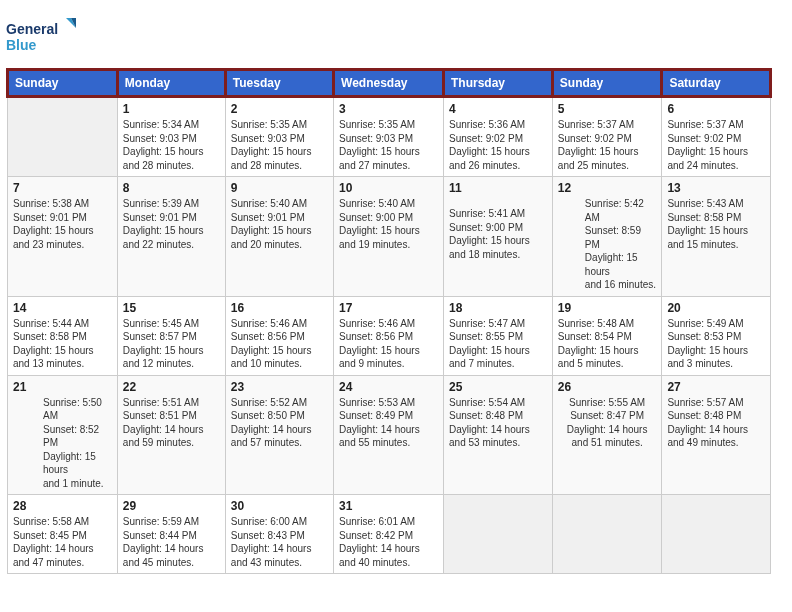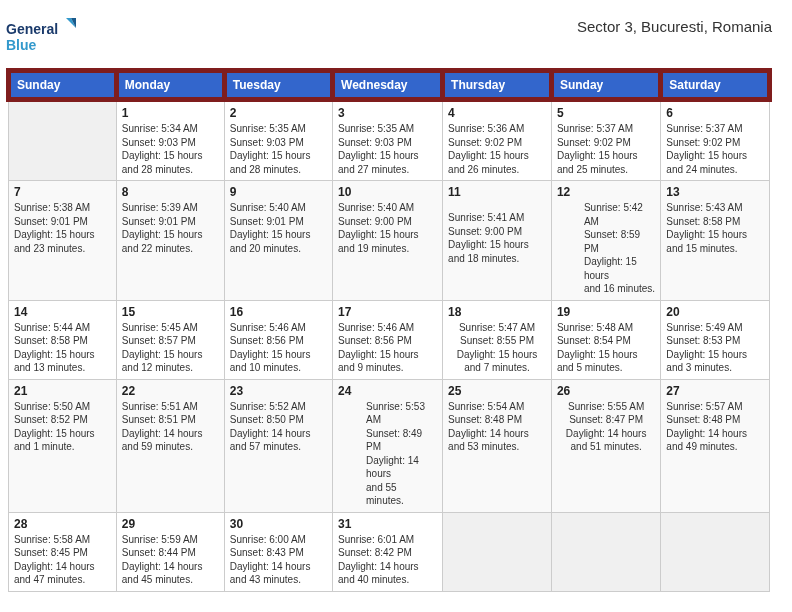--- a/index.html
+++ b/index.html
@@ -45,21 +45,21 @@
       border-collapse: collapse;
       font-size: 11px;
     }
     .calendar thead tr th {
       background: #3366cc;
       color: #fff;
       font-size: 12px;
       font-weight: bold;
       padding: 5px 6px;
       text-align: left;
-      border: 5px solid #7f1d1d;
+      border: 3px solid #7f1d1d;
     }
     .calendar tbody tr td {
       border: 1px solid #ccc;
       vertical-align: top;
       padding: 4px 5px;
       width: 113px;
       min-height: 80px;
       background: #fff;
     }
     .calendar tbody tr:nth-child(even) td {
@@ -87,21 +87,20 @@
   <div class="header">
     <div class="logo">
 <svg width="72" height="44" viewBox="0 0 72 44">
   <text x="0" y="18" font-size="14" font-weight="bold" fill="#1a3a6b" font-family="Arial,sans-serif">General</text>
   <text x="0" y="34" font-size="14" font-weight="bold" fill="#3399cc" font-family="Arial,sans-serif">Blue</text>
   <polygon points="60,2 70,12 65,2" fill="#3399cc"></polygon>
   <polygon points="65,2 70,12 70,2" fill="#1a5a8b"></polygon>
 </svg>
       </div>
     <div class="title-section">
-      <div class="subtitle">Sector 3, Bucuresti, Romania</div>
     </div>
   </div>
 
   <table class="calendar">
     <thead>
       <tr>
         <th>Sunday</th>
         <th>Monday</th>
         <th>Tuesday</th>
         <th>Wednesday</th>
@@ -231,21 +230,21 @@
           </td>
           <td>
             <div class="day-number">17</div>
             <div class="day-info" style="white-space: pre-line;">Sunrise: 5:46 AM
 Sunset: 8:56 PM
 Daylight: 15 hours
 and 9 minutes.</div>
           </td>
           <td>
             <div class="day-number">18</div>
-            <div class="day-info" style="white-space: pre-line; text-align: center;">Sunrise: 5:47 AM
+            <div class="day-info" style="white-space: pre-line;">Sunrise: 5:47 AM
 Sunset: 8:55 PM
 Daylight: 15 hours
 and 7 minutes.</div>
           </td>
           <td>
             <div class="day-number">19</div>
             <div class="day-info" style="white-space: pre-line;">Sunrise: 5:48 AM
 Sunset: 8:54 PM
 Daylight: 15 hours
 and 5 minutes.</div>
@@ -254,42 +253,42 @@
             <div class="day-number">20</div>
             <div class="day-info" style="white-space: pre-line;">Sunrise: 5:49 AM
 Sunset: 8:53 PM
 Daylight: 15 hours
 and 3 minutes.</div>
           </td>
         </tr>
         <tr>
           <td>
             <div class="day-number">21</div>
-            <div class="day-info" style="white-space: pre-line;">Sunrise: 5:50 AM
+            <div class="day-info" style="white-space: pre-line; margin-left: 30px;">Sunrise: 5:50 AM
 Sunset: 8:52 PM
 Daylight: 15 hours
 and 1 minute.</div>
           </td>
           <td>
             <div class="day-number">22</div>
             <div class="day-info" style="white-space: pre-line;">Sunrise: 5:51 AM
 Sunset: 8:51 PM
 Daylight: 14 hours
 and 59 minutes.</div>
           </td>
           <td>
             <div class="day-number">23</div>
             <div class="day-info" style="white-space: pre-line;">Sunrise: 5:52 AM
 Sunset: 8:50 PM
 Daylight: 14 hours
 and 57 minutes.</div>
           </td>
           <td>
             <div class="day-number">24</div>
-            <div class="day-info" style="white-space: pre-line; margin-left: 28px;">Sunrise: 5:53 AM
+            <div class="day-info" style="white-space: pre-line;">Sunrise: 5:53 AM
 Sunset: 8:49 PM
 Daylight: 14 hours
 and 55 minutes.</div>
           </td>
           <td>
             <div class="day-number">25</div>
             <div class="day-info" style="white-space: pre-line;">Sunrise: 5:54 AM
 Sunset: 8:48 PM
 Daylight: 14 hours
 and 53 minutes.</div>

